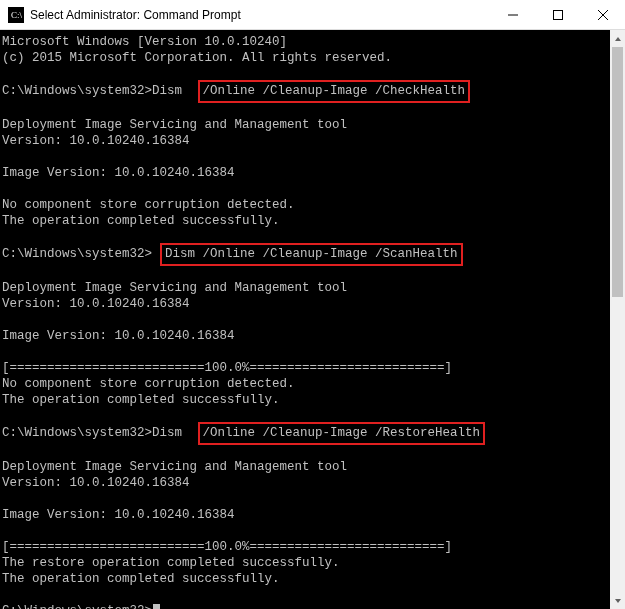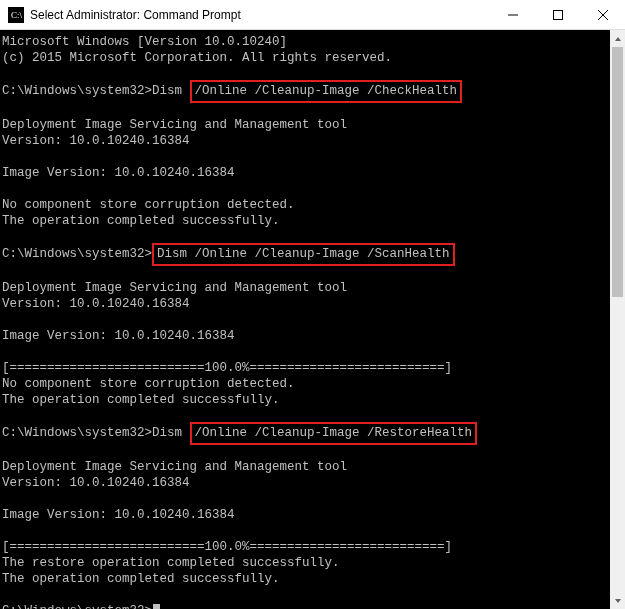--- a/index.html
+++ b/index.html
@@ -61,21 +61,21 @@
     line-height: 16px;
     white-space: pre;
     font-family: Consolas, 'Courier New', monospace;
     font-size: 12.5px;
   }
   .console .line { min-height: 16px; }
   .hl1, .hl2, .hl3 {
     display: inline-block;
     border: 2px solid #e02020;
     padding: 1px 3px 2px 3px;
-    margin: -2px 0;
+    margin: -2px 8px;
   }
   .scrollbar {
     position: absolute;
     top: 30px;
     right: 0;
     bottom: 0;
     width: 15px;
     background: #f0f0f0;
   }
   .scrollbar .arrow {

